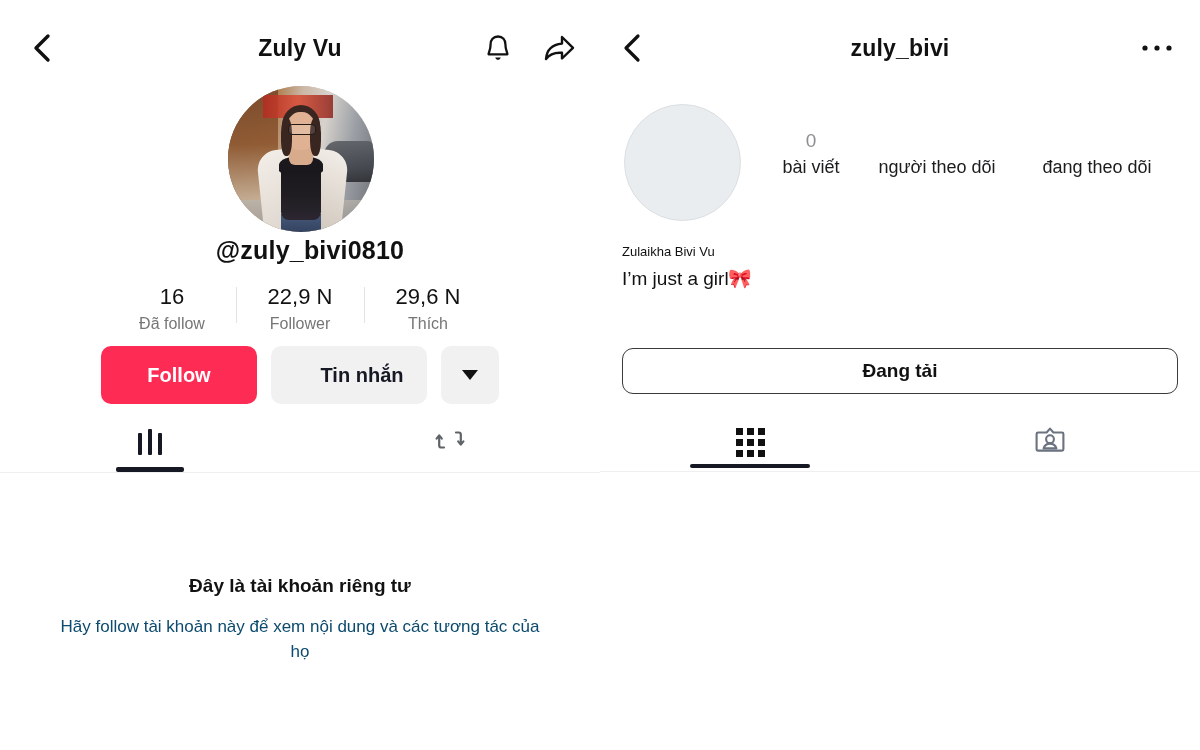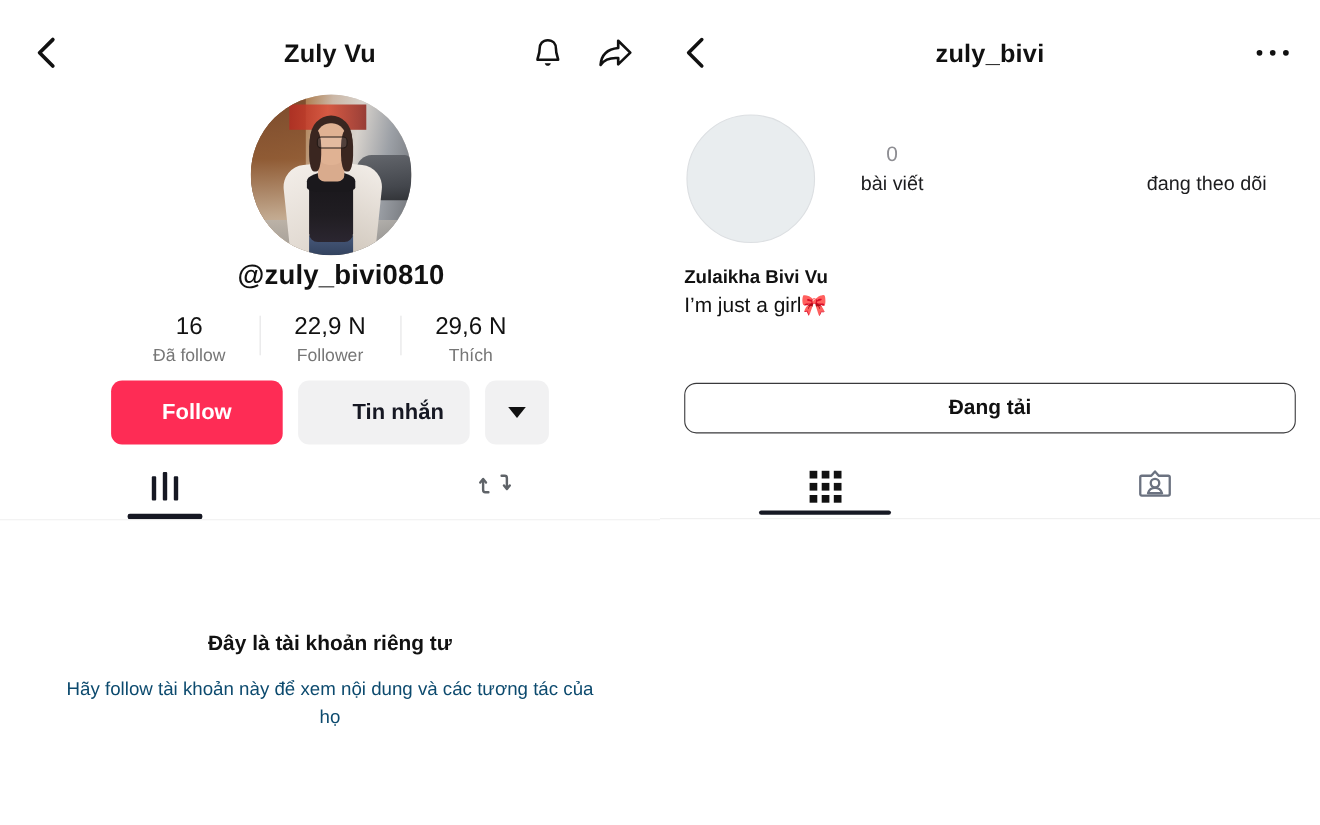--- a/index.html
+++ b/index.html
@@ -330,22 +330,22 @@
     font-size: 18px;
     color: #1c1c1e;
     line-height: 26px;
   }
   .ig-bio {
     position: absolute;
     left: 22px; top: 238px;
     width: 520px;
   }
   .ig-bio-name {
-    font-size: 17px;
-    font-weight: bold;
+    font-size: 13px;
+    font-weight: normal;
     color: #111;
     line-height: 27px;
   }
   .ig-bio-text {
     font-size: 19px;
     color: #111;
     line-height: 27px;
   }
   .ig-bio-translate {
     font-size: 19px;
@@ -512,20 +512,21 @@
 
     <div class="ig-avatar"></div>
 
     <div class="ig-stats">
       <div class="ig-stat posts">
         <div class="ig-stat-val">0</div>
         <div class="ig-stat-label">bài viết</div>
       </div>
       <div class="ig-stat followers">
         <div class="ig-stat-val"></div>
+        <div class="ig-stat-label">người theo dõi</div>
       </div>
       <div class="ig-stat following">
         <div class="ig-stat-val"></div>
         <div class="ig-stat-label">đang theo dõi</div>
       </div>
     </div>
 
     <div class="ig-bio">
       <div class="ig-bio-name">Zulaikha Bivi Vu</div>
       <div class="ig-bio-text">I’m just a girl🎀</div>

